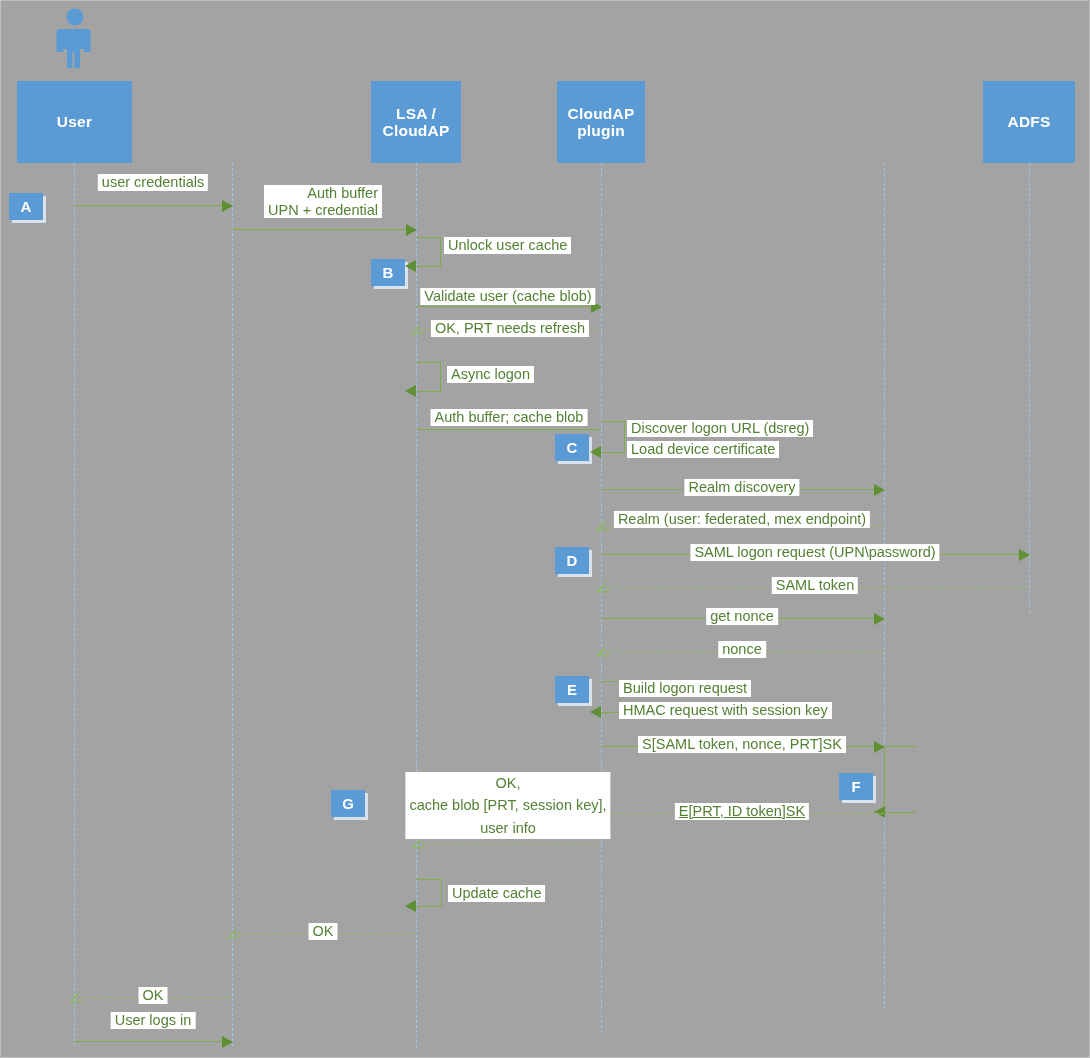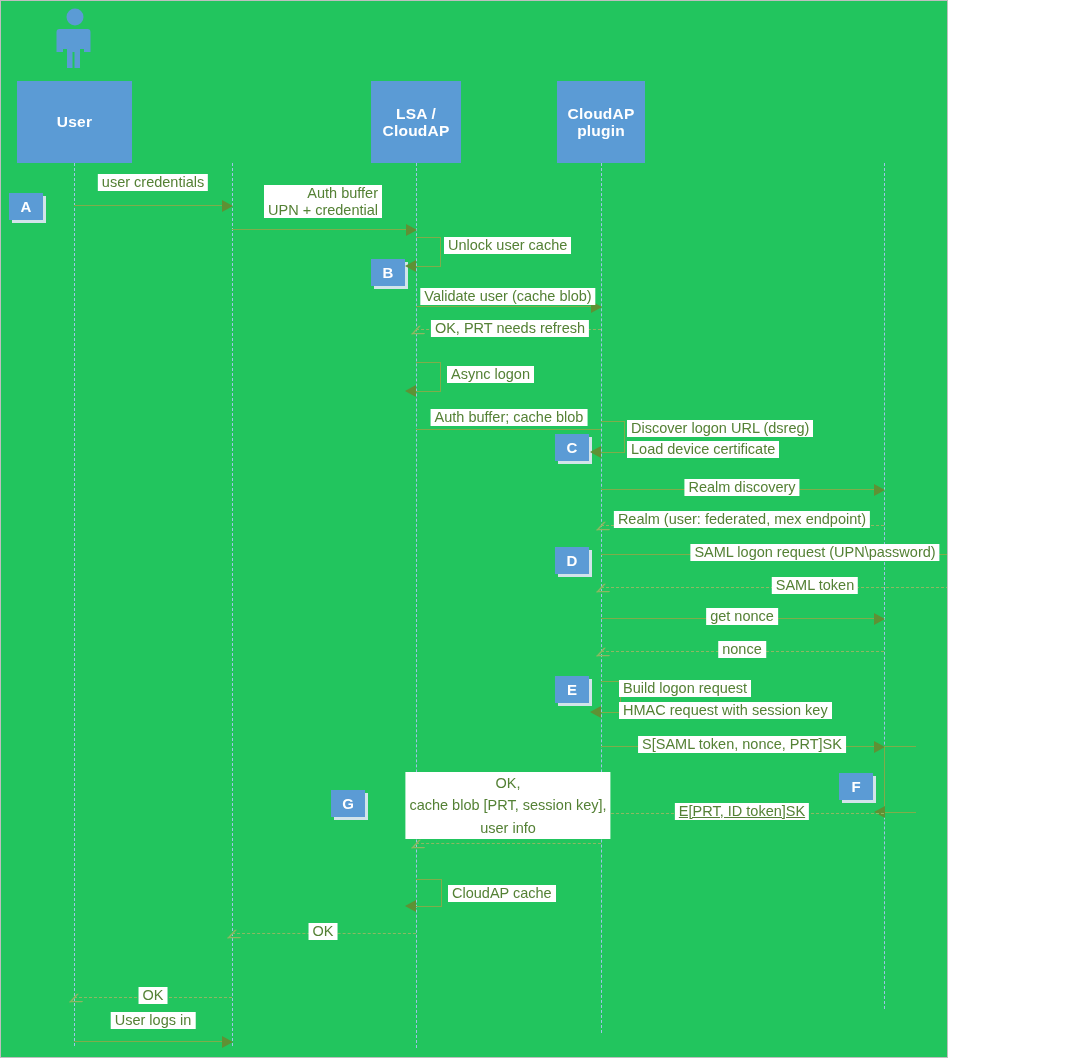--- a/index.html
+++ b/index.html
@@ -1,22 +1,22 @@
 <!DOCTYPE html>
 <html><head>
 <meta charset="utf-8">
 <style>
   html, body { margin:0; padding:0; background:#ffffff; }
   body { font-family:"Liberation Sans", sans-serif; }
 
   #canvas {
     position:relative;
-    width:948px;
+    width:1090px;
     height:1058px;
-    background:#22c55e;
+    background:#a3a3a3;
     border:1px solid #bfbfbf;
     box-sizing:border-box;
     overflow:hidden;
   }
 
   
   .actor-box{
     position:absolute;
     background:#5b9bd5;
     color:#ffffff;
@@ -266,21 +266,21 @@
     <div class="line"></div>
     <div class="arrowL open"></div>
   </div>
   <div class="mlabel center multi" style="left:507px; top:771px; text-align:center; line-height:1.55;">OK,
 cache blob [PRT, session key],
 user info</div>
 
   <div class="selfloop" style="left:415px; top:878px; width:26px; height:28px;">
     <div class="tip"></div>
   </div>
-  <div class="mlabel" style="left:447px; top:884px;">CloudAP cache</div>
+  <div class="mlabel" style="left:447px; top:884px;">Update cache</div>
 
   <div class="msg dashed" style="left:231px; top:932px; width:184px;">
     <div class="line"></div>
     <div class="arrowL open"></div>
   </div>
   <div class="mlabel center" style="left:322px; top:922px;">OK</div>
 
   <div class="msg dashed" style="left:73px; top:996px; width:158px;">
     <div class="line"></div>
     <div class="arrowL open"></div>

